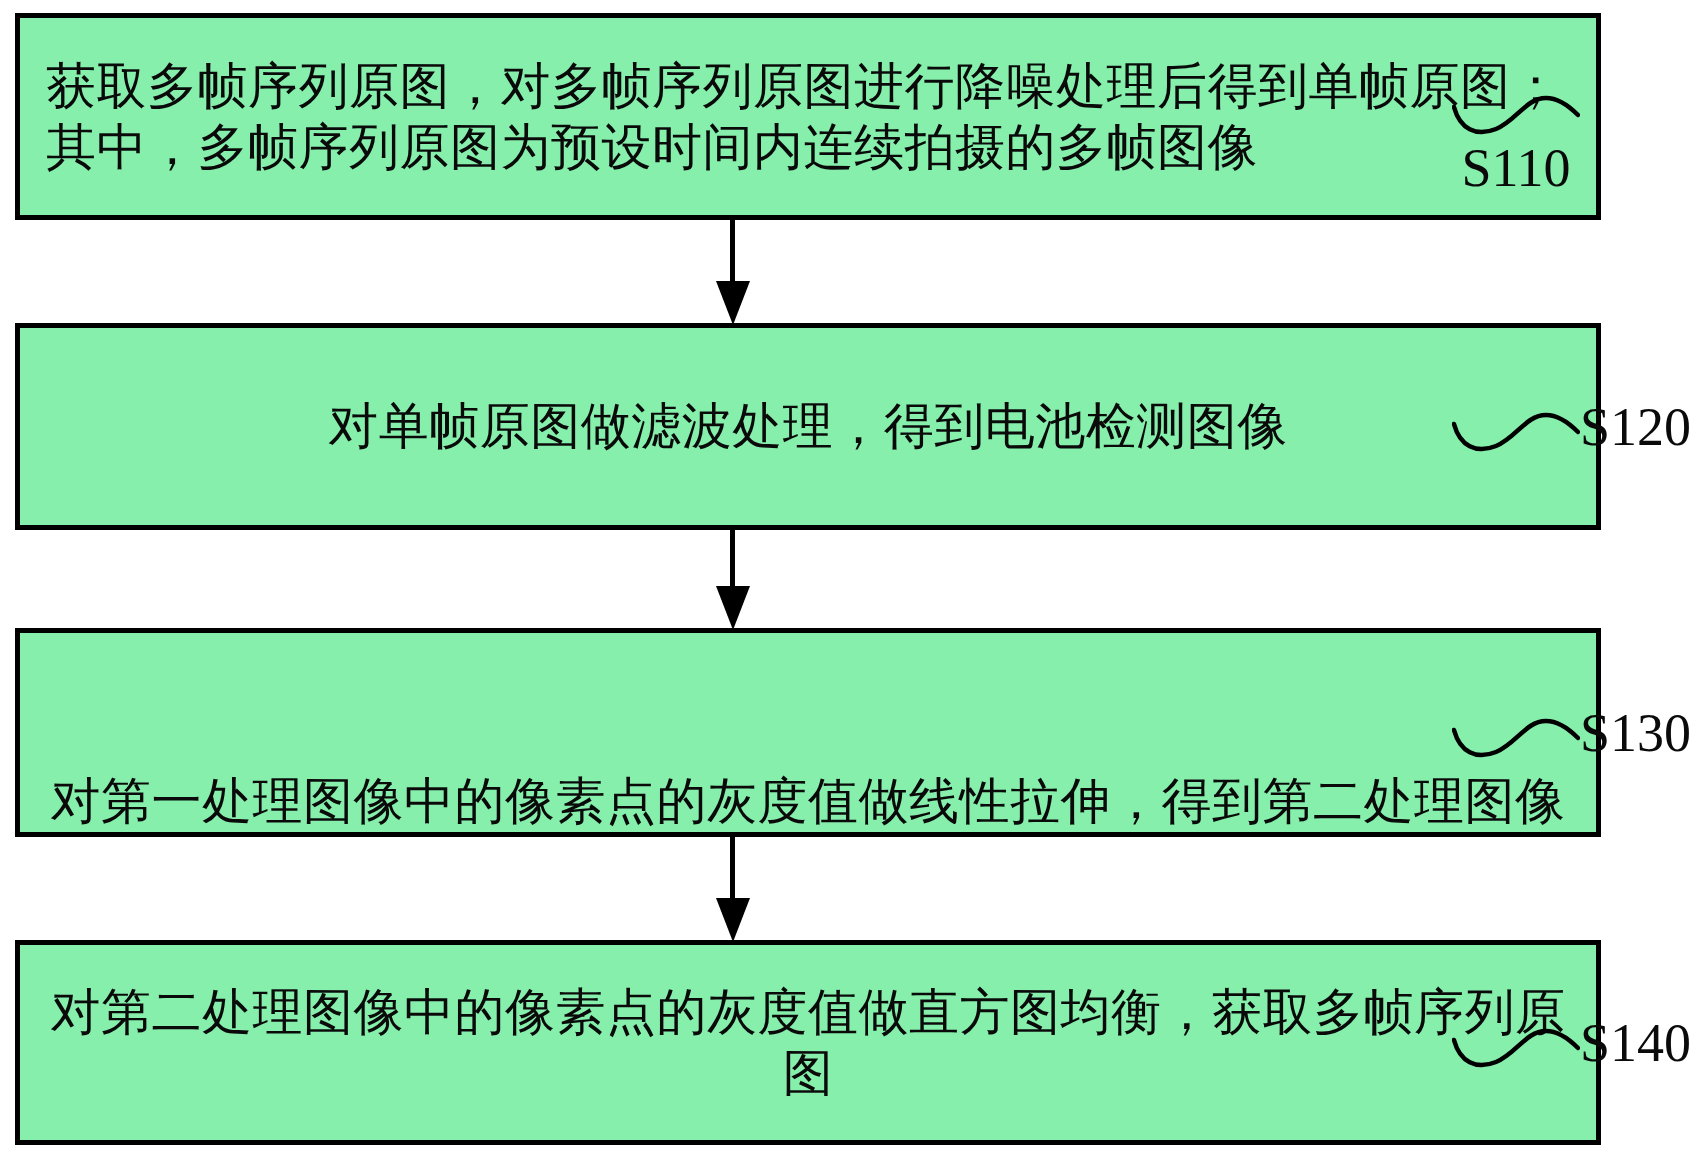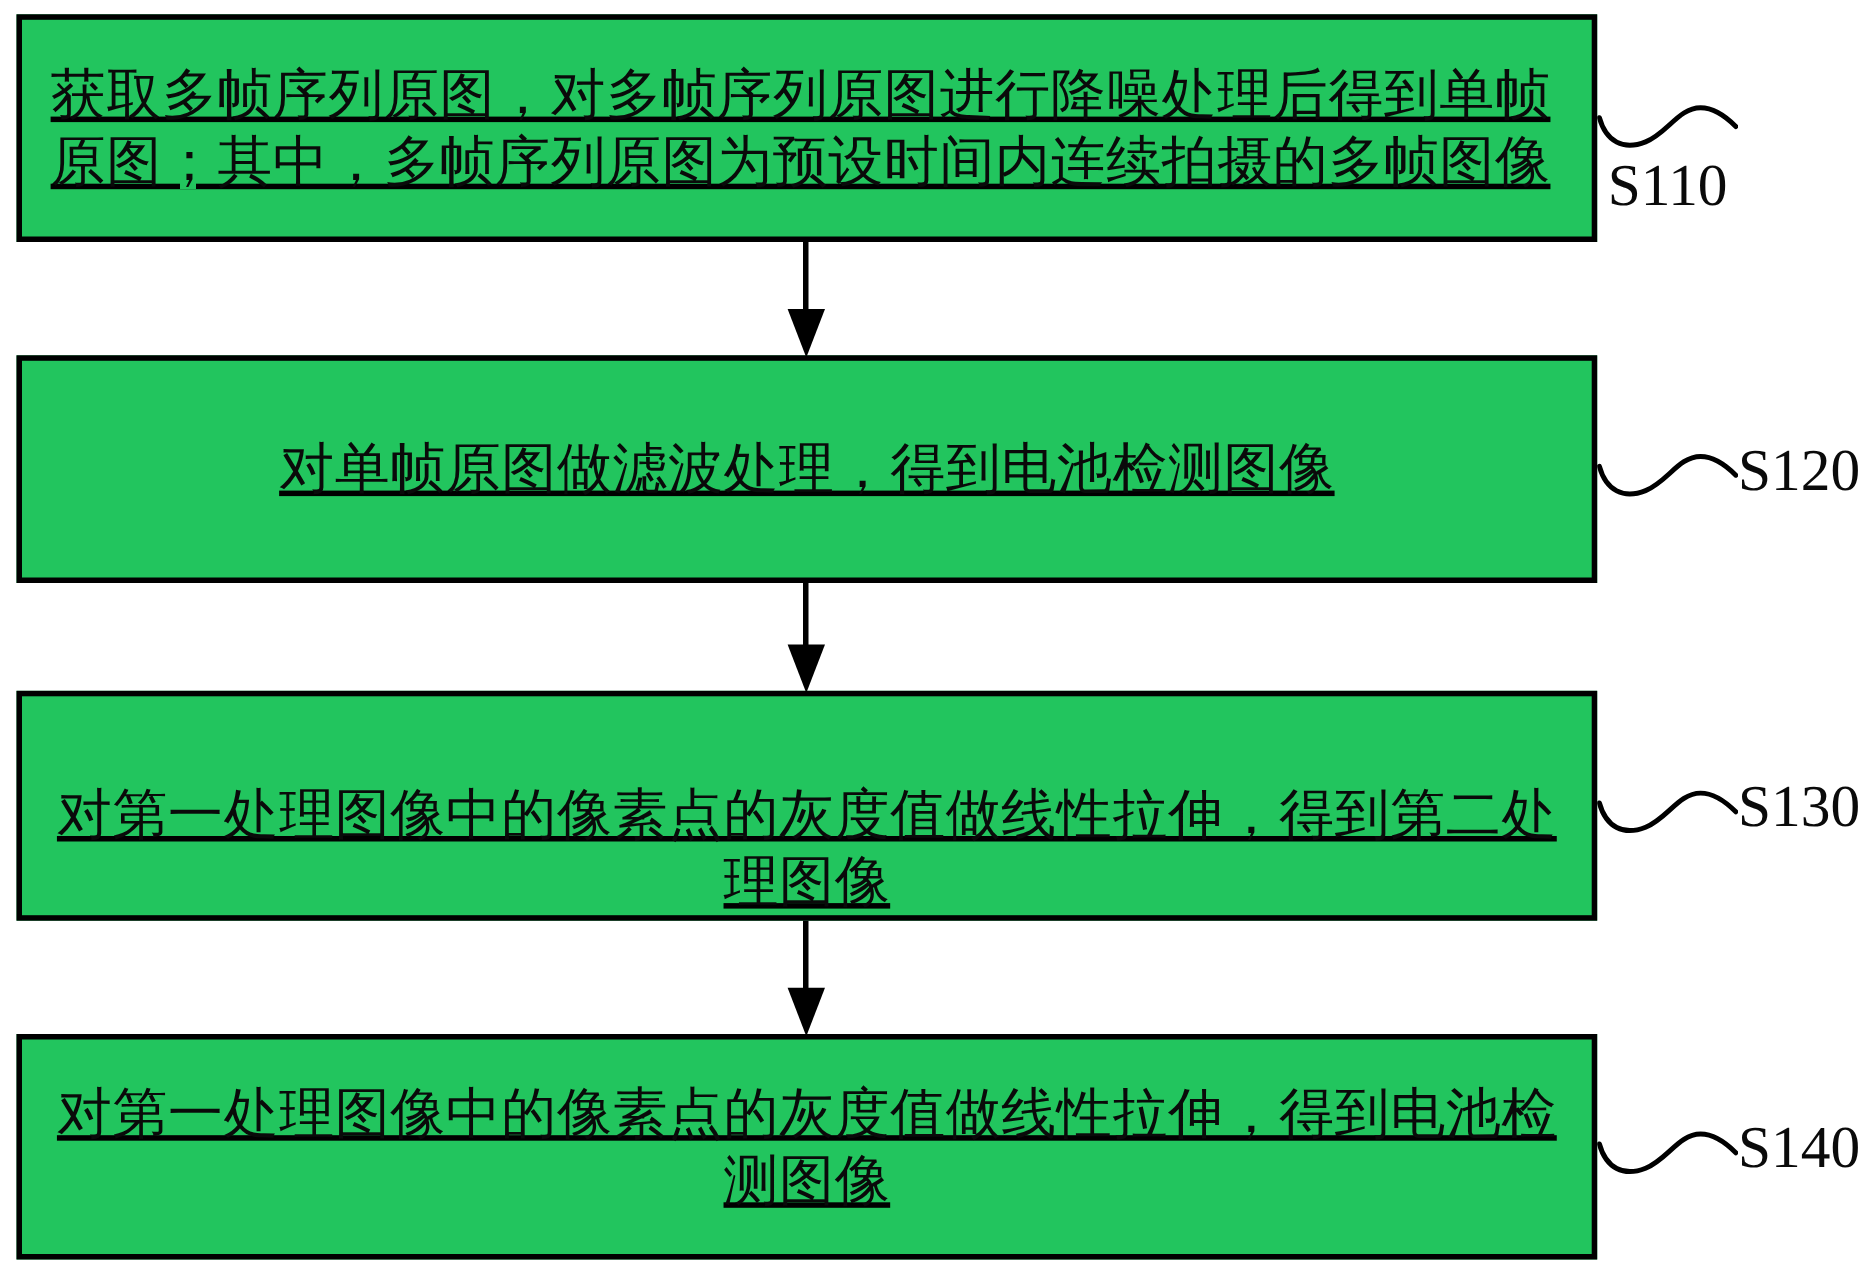--- a/index.html
+++ b/index.html
@@ -5,25 +5,25 @@
   html,body{margin:0;padding:0;background:#ffffff;}
   .canvas{
     position:relative;
     width:1696px;height:1161px;
     background:#ffffff;
     font-family:"Liberation Serif","DejaVu Serif",serif;
     overflow:hidden;
   }
   .box{
     position:absolute;
-    left:15px;width:1437px;
+    left:15px;width:1586px;
     border:5px solid #000000;
     box-sizing:border-box;
-    background:#22c55e;
-    display:flex;align-items:center;text-decoration:underline;
+    background:#86efac;
+    display:flex;align-items:center;
   }
   .box-text{
     width:100%;
     font-size:50px;
     line-height:61px;
     color:#0a0a0a;
     letter-spacing:0.5px;
   }
   .box-text.left{text-align:left;padding:0 26px;}
   .box-text.center{text-align:center;padding:0 30px;}
@@ -67,21 +67,21 @@
 
   <div class="box" style="top:323px;height:207px;">
     <div class="box-text center">对单帧原图做滤波处理，得到电池检测图像</div>
   </div>
 
   <div class="box" style="top:628px;height:209px;align-items:flex-end;">
     <div class="box-text center">对第一处理图像中的像素点的灰度值做线性拉伸，得到第二处理图像</div>
   </div>
 
   <div class="box" style="top:940px;height:205px;">
-    <div class="box-text center">对第一处理图像中的像素点的灰度值做线性拉伸，得到电池检测图像</div>
+    <div class="box-text center">对第二处理图像中的像素点的灰度值做直方图均衡，获取多帧序列原图</div>
   </div>
 
   <div>
     <div class="shaft" style="left:730px;top:220px;height:63px;"></div>
     <div class="head" style="left:716px;top:281px;"></div>
   </div>
 
   <div>
     <div class="shaft" style="left:730px;top:530px;height:58px;"></div>
     <div class="head" style="left:716px;top:586px;"></div>

